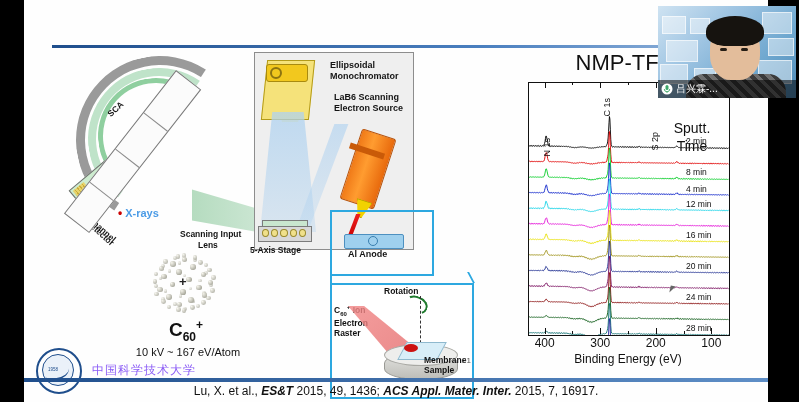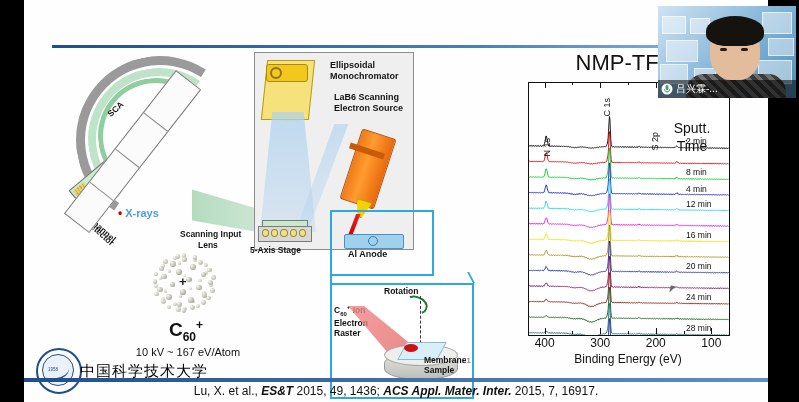--- a/index.html
+++ b/index.html
@@ -101,21 +101,21 @@
   .sputthead{position:absolute;font-size:14px;color:#111;text-align:center;line-height:1.25;}
   .timelab{position:absolute;font-size:8.5px;color:#111;white-space:nowrap;}
   .cursor{position:absolute;left:160px;top:236px;width:0;height:0;border-left:5px solid #666;border-bottom:7px solid transparent;border-top:0;transform:rotate(12deg);}
 
   
   .logo{position:absolute;left:12px;top:348px;width:44px;height:44px;}
   .logo-ring{position:absolute;left:0;top:0;width:42px;height:42px;border:2px solid #1f4e8c;border-radius:50%;}
   .logo-inner{position:absolute;left:6px;top:6px;width:30px;height:30px;border:1.5px solid #1f4e8c;border-radius:50%;background:#eaf1f9;}
   .logo-swoosh{position:absolute;left:9px;top:16px;width:24px;height:14px;border-bottom:2px solid #1f4e8c;border-radius:0 0 60% 30%;transform:rotate(-8deg);}
   .logo-year{position:absolute;left:12px;top:19px;font-size:4.5px;color:#1f4e8c;}
-  .univ{position:absolute;left:56px;top:362px;font-size:15px;color:#000000;font-family:"Liberation Serif",serif;letter-spacing:1px;white-space:nowrap;}
+  .univ{position:absolute;left:56px;top:362px;font-size:12px;color:#8b5cf6;font-family:"Liberation Serif",serif;letter-spacing:1px;white-space:nowrap;padding-left:12px;}
   .slideno{position:absolute;left:438px;top:356px;font-size:8px;color:#555;}
   .citebar{position:absolute;left:0;top:378px;width:744px;height:4px;background:linear-gradient(to right,#1f4e8c,#5f8fc7);}
   .cite{position:absolute;left:0;top:384px;width:744px;text-align:center;font-size:12px;color:#111;white-space:nowrap;}
   .cite b{font-style:italic;}
 
   
   .vidtile{position:absolute;left:658px;top:6px;width:138px;height:92px;background:#1a2a3a;overflow:hidden;border:0;}
   .vidbg{position:absolute;inset:0;background:
      linear-gradient(135deg,#cfe3f2 0%,#9ec4e2 35%,#6ea7cf 70%,#4f8ab6 100%);}
   .vpane{position:absolute;background:rgba(255,255,255,.45);border:1px solid rgba(255,255,255,.6);}

